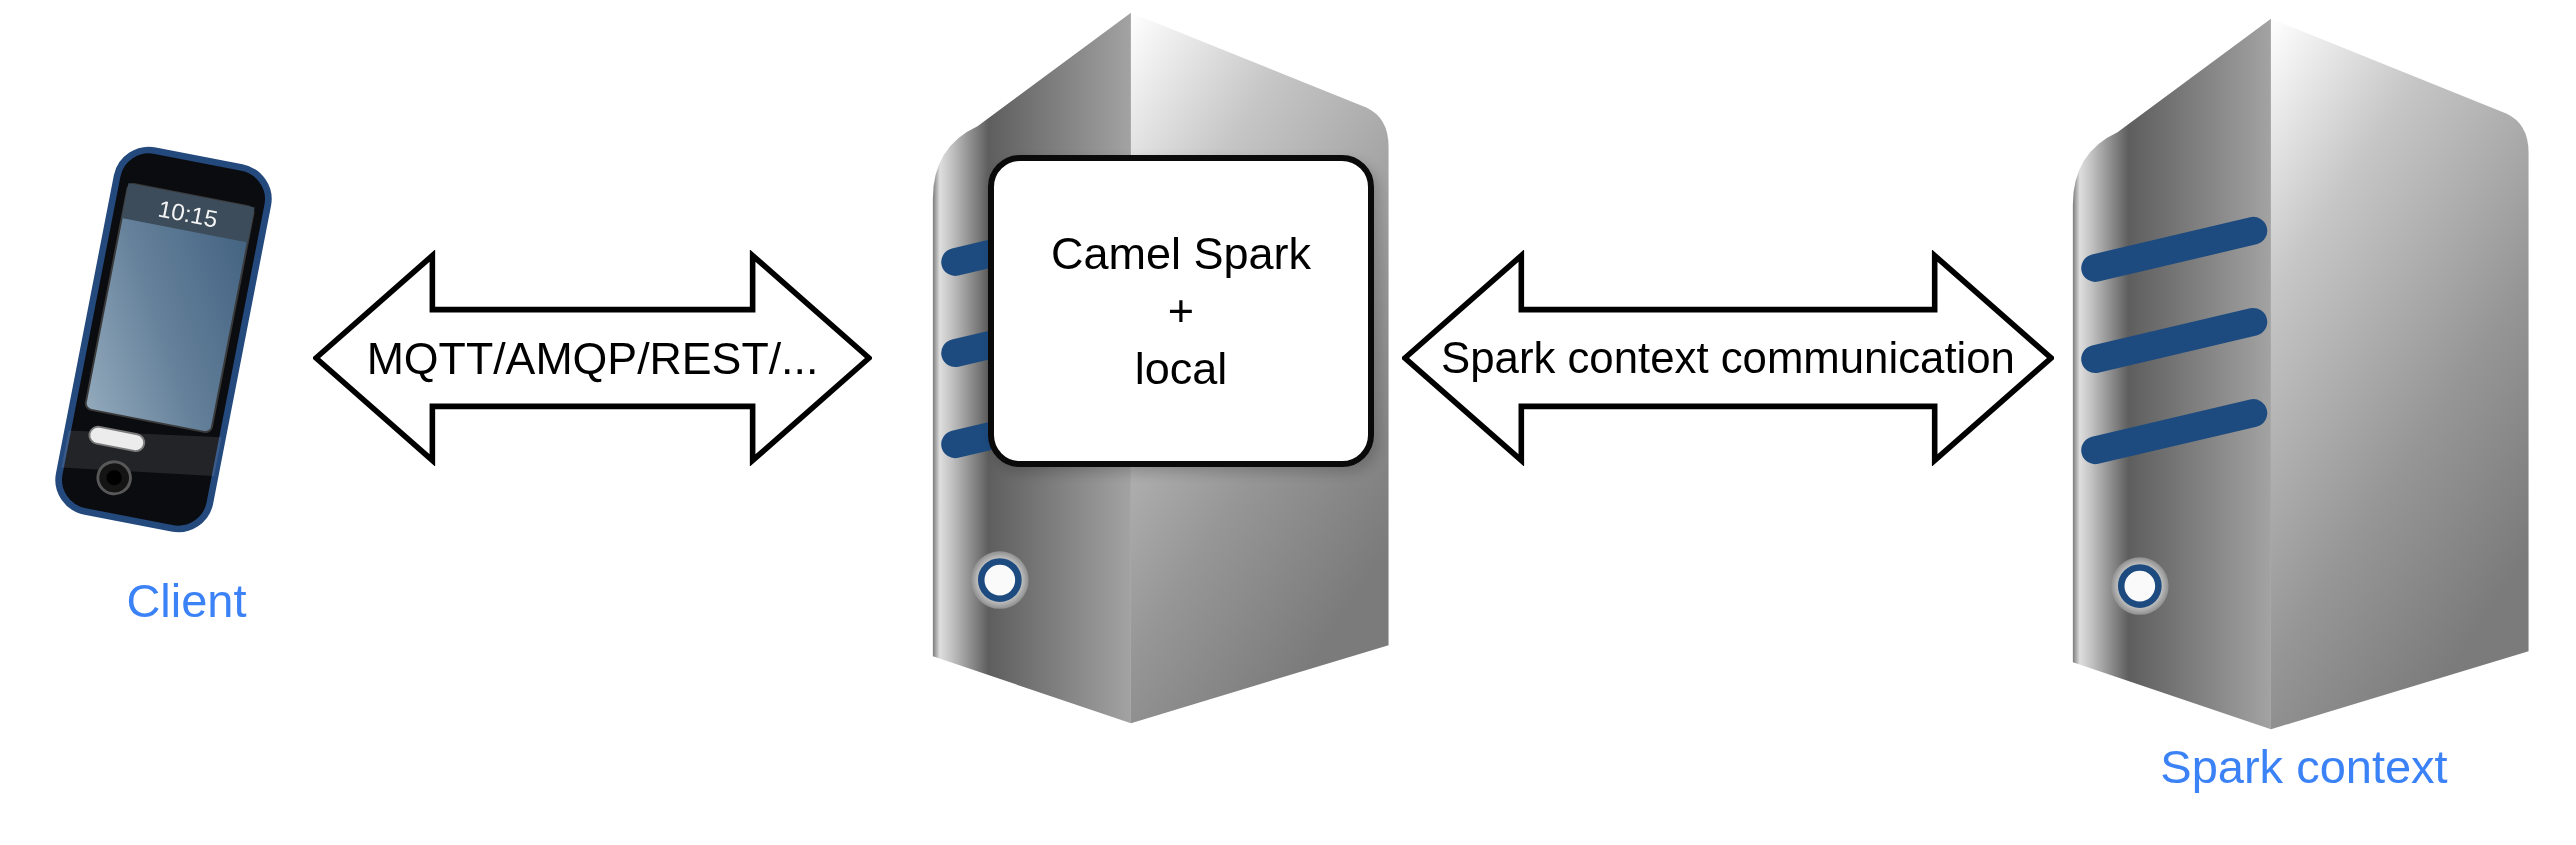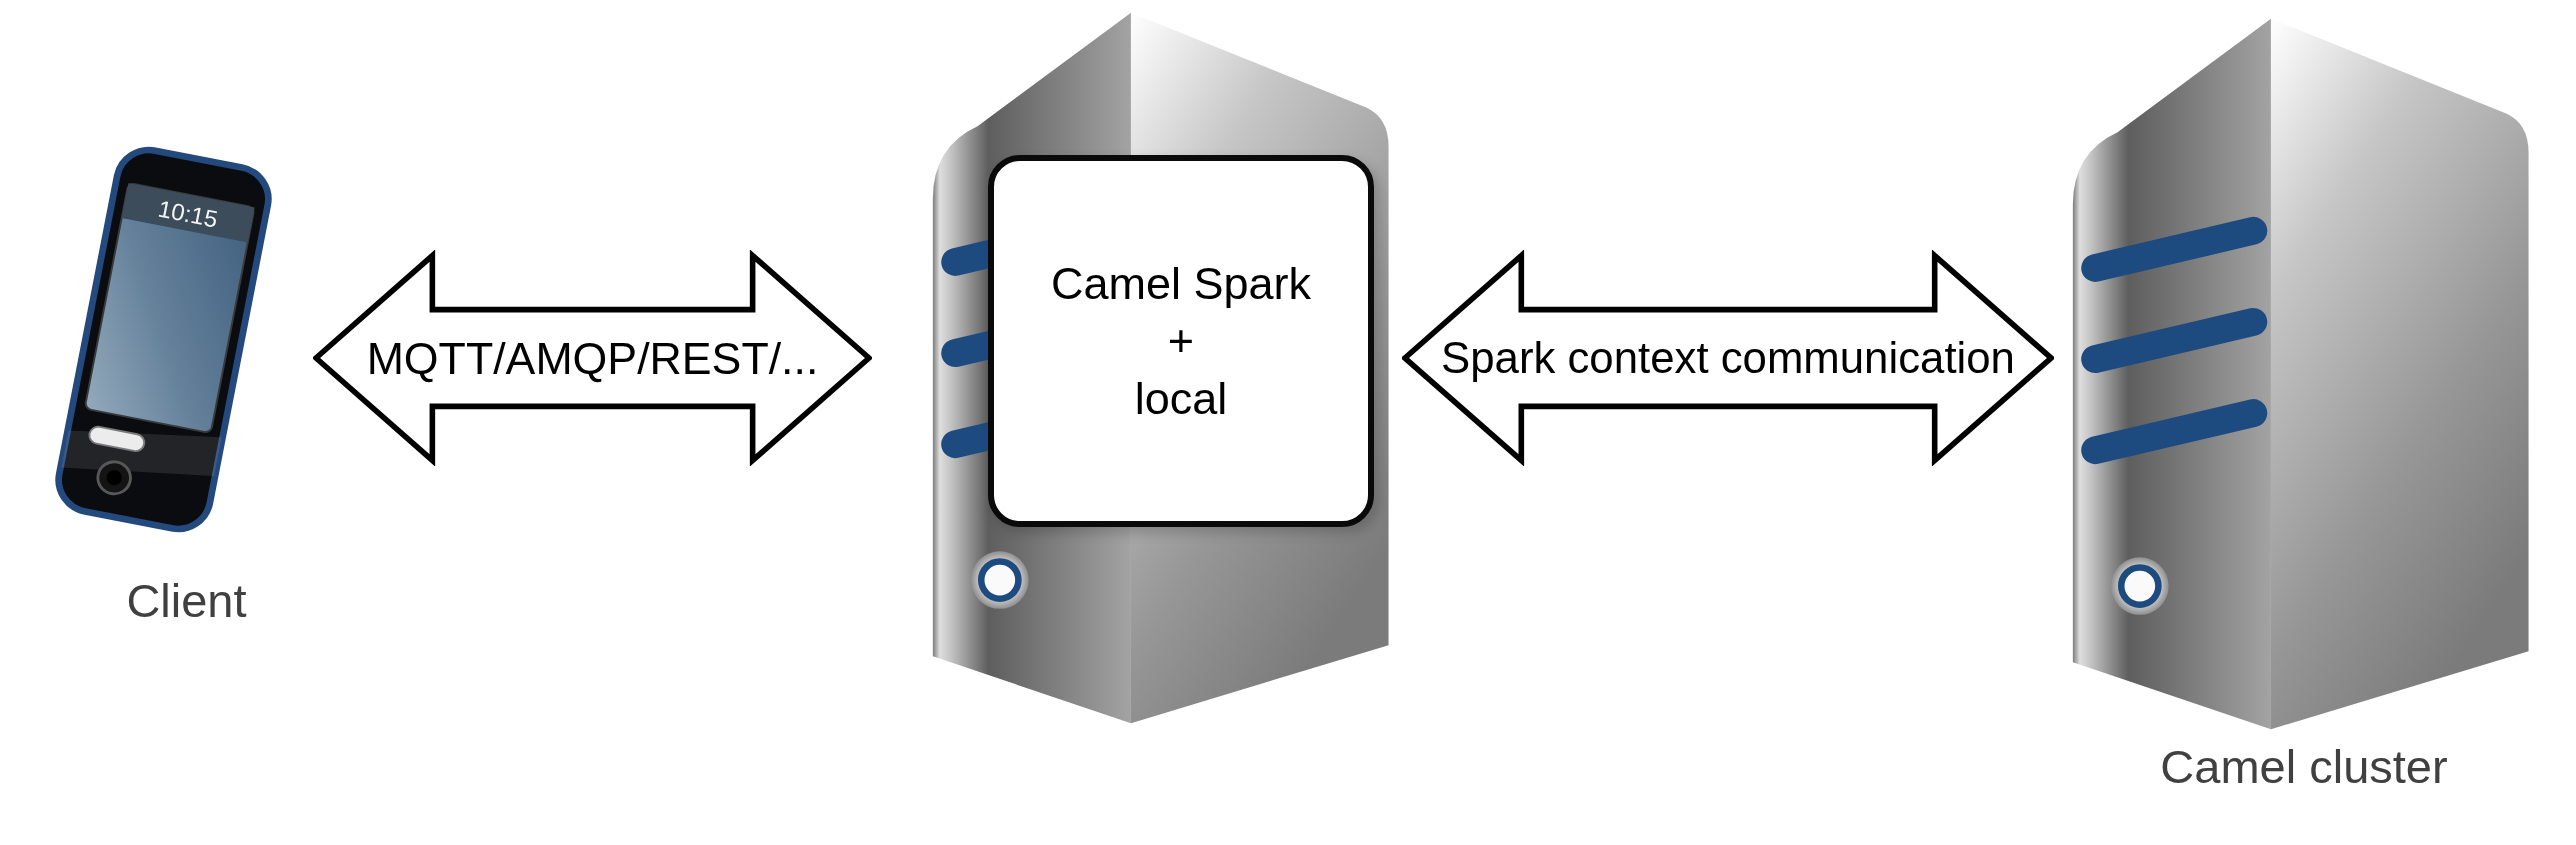--- a/index.html
+++ b/index.html
@@ -2,42 +2,42 @@
 <html style="font-size:15px"><head>
 <meta charset="utf-8">
 <style>
   html,body { margin:0; padding:0; background:#ffffff; }
   .canvas {
     position:relative; width:2576px; height:845px; background:#ffffff;
     overflow:hidden; font-family:"Liberation Sans","DejaVu Sans",sans-serif; color:#000;
   }
   .defs-svg { position:absolute; width:0; height:0; overflow:hidden; }
 
-  .label { position:absolute; font-size:47px; color:#404040; text-align:center; white-space:nowrap; }
+  .label { position:absolute; font-size:47px; color:#3b82f6; text-align:center; white-space:nowrap; }
   .client-label  { left:56px;   top:573px; width:261px; }
   .server-label  { left:1024px; top:737px; width:279px; }
   .cluster-label { left:2141px; top:739px; width:326px; }
 
   .phone-wrap { position:absolute; left:82px; top:151px; width:163px; height:377px;
                 transform:rotate(11deg); transform-origin:50% 50%; }
   .phone-wrap svg { width:100%; height:100%; display:block; }
 
   .server { position:absolute; }
   .server svg { width:100%; height:100%; display:block; }
   .server-mid   { left:931px; top:4.7px;  width:465px; height:726px; }
   .server-right { left:2071px; top:11.2px; width:465px; height:726px; }
 
   .arrow { position:absolute; }
   .arrow-left  { left:313px;  top:250px; width:559px; height:216px; }
   .arrow-right { left:1402px; top:250px; width:652px; height:216px; }
   .arrow text { font-size:48px; fill:#000; }
   .arrow-right text { font-size:47px; }
 
   .callout {
-    position:absolute; left:988px; top:155px; width:386px; height:372px;
+    position:absolute; left:988px; top:155px; width:386px; height:312px;
     box-sizing:border-box; background:#ffffff; border:6.5px solid #0a0a0a; border-radius:32px;
     display:flex; flex-direction:column; justify-content:center; align-items:center;
     font-size:45px; line-height:1.27; text-align:center; color:#000;
     box-shadow:4.7px 5.6px 11.2px rgba(0,0,0,0.18); z-index:5;
   }
 </style>
 </head>
 <body>
 
 <div class="canvas">
@@ -120,16 +120,16 @@
   <svg class="arrow arrow-right" viewBox="0 0 700 232">
     <path d="M3,116 L128,6 L128,64 L572,64 L572,6 L697,116 L572,226 L572,168 L128,168 L128,226 Z" fill="#ffffff" stroke="#000000" stroke-width="6" stroke-linejoin="miter"></path>
     <text x="350" y="132" text-anchor="middle">Spark context communication</text>
   </svg>
 
   <div class="server server-right">
     <svg viewBox="0 0 500 780">
         <use href="#tower"></use>
       </svg>
   </div>
-  <div class="label cluster-label">Camel cluster</div>
+  <div class="label cluster-label">Spark context</div>
 
 </div>
 
 
 </body></html>

